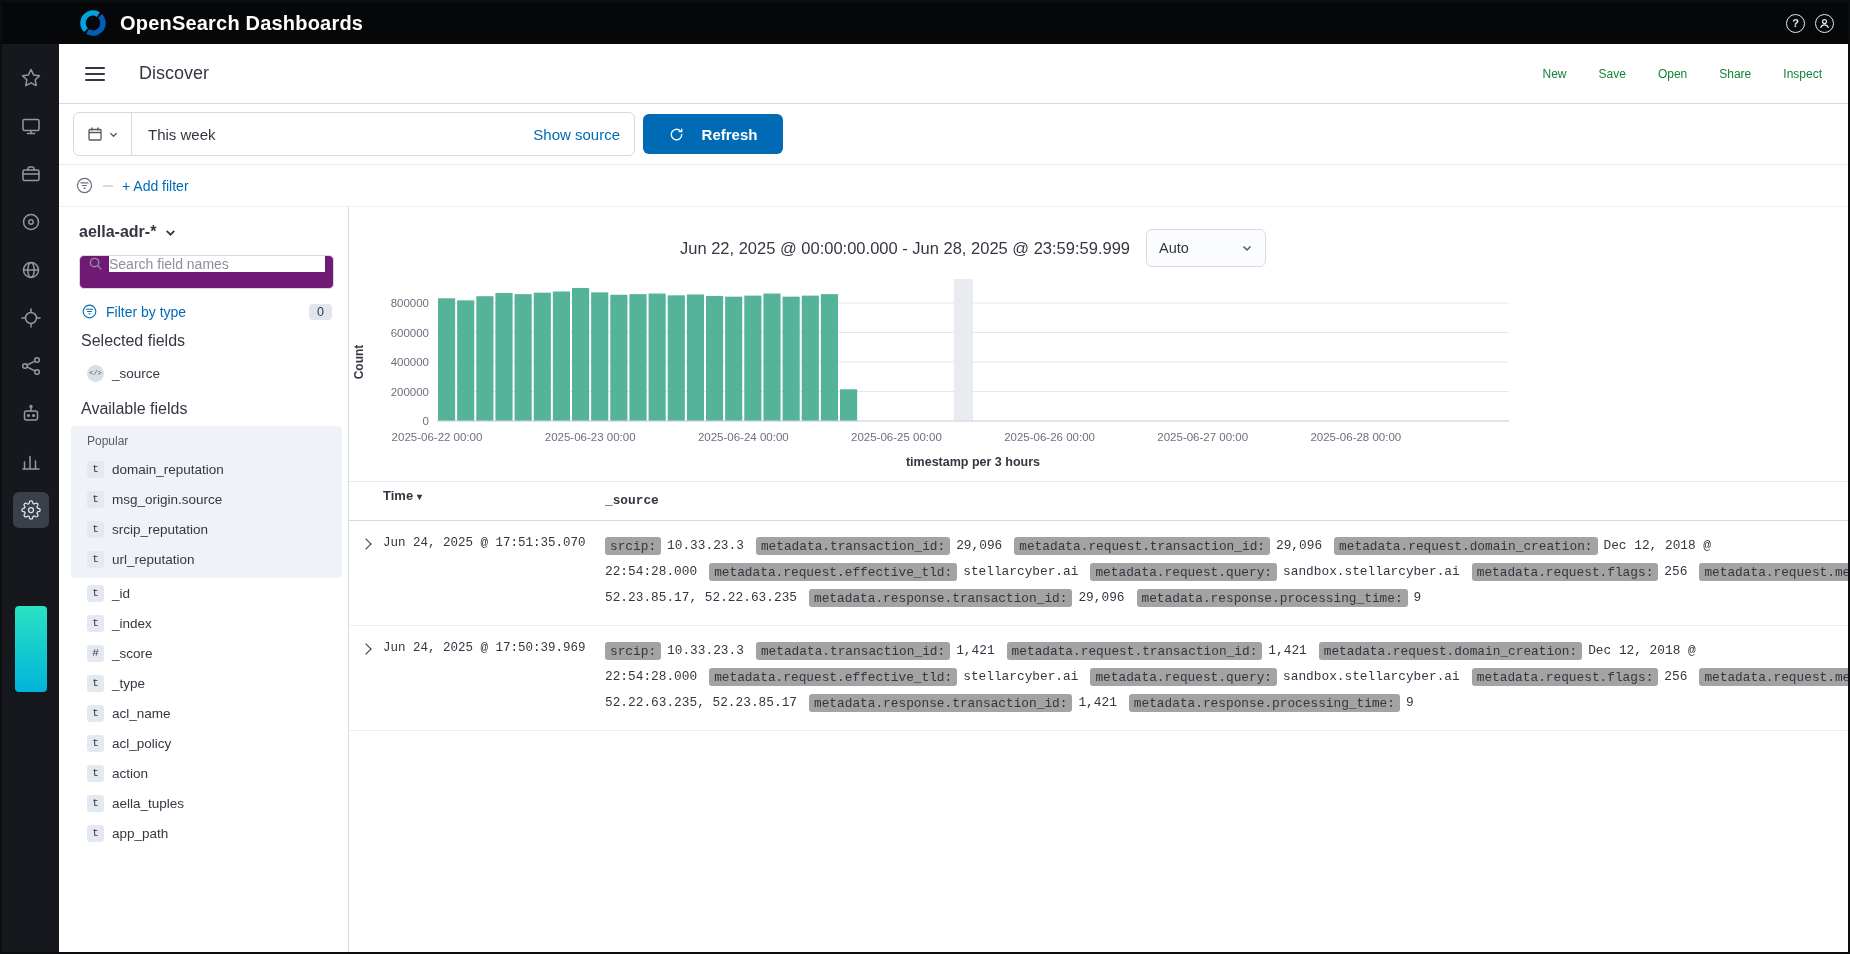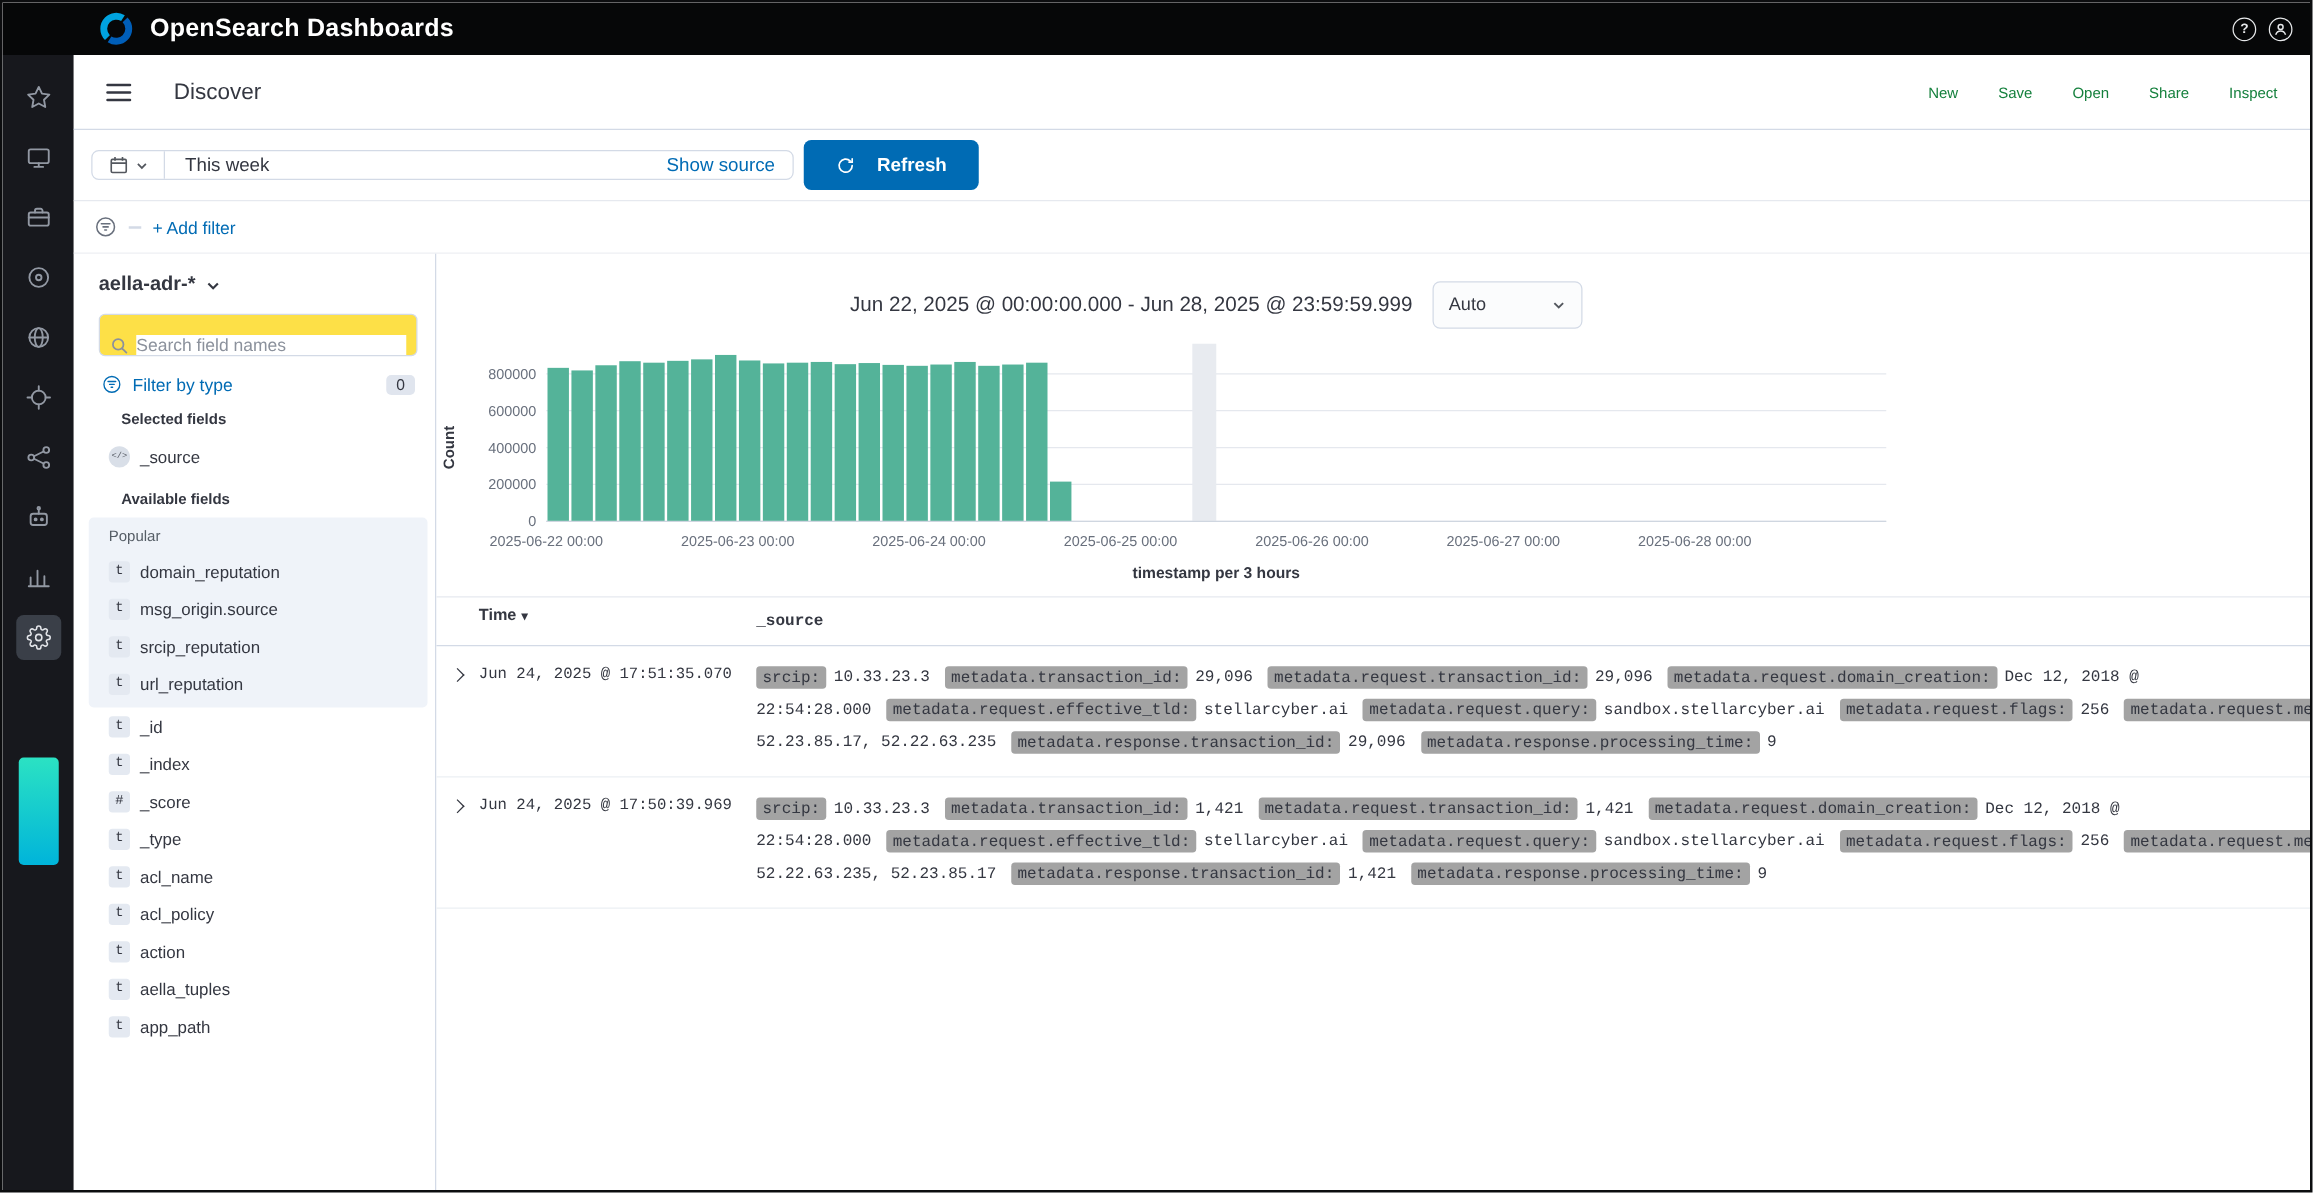--- a/index.html
+++ b/index.html
@@ -32,43 +32,43 @@
   .header-actions{margin-left:auto;display:flex;gap:32px}
   .header-actions span{color:#15803d;font-size:12px;cursor:pointer}
 
   
   .search-row{display:flex;align-items:center;gap:8px;padding:8px 14px;flex-shrink:0;border-bottom:1px solid #e6e9ef}
   .query-group{flex:1;display:flex;align-items:stretch;height:40px;border:1px solid #d3dae6;border-radius:6px;background:#fff;overflow:hidden}
   .saved-seg{width:58px;border-right:1px solid #d3dae6;display:flex;align-items:center;justify-content:center;gap:5px;cursor:pointer}
   .query-group input{flex:1;border:none;outline:none;padding:0 12px;font-size:15px;font-family:"Liberation Sans",sans-serif;color:#343741}
   .query-group input::placeholder{color:#69707d}
   .dql-btn{display:flex;align-items:center;padding:0 14px;color:#006bb4;font-size:15px;cursor:pointer}
-  .date-group{width:562px;display:flex;align-items:center;height:24px;border:1px solid #d3dae6;border-radius:6px;background:#fff;flex-shrink:0}
+  .date-group{width:562px;display:flex;align-items:center;height:44px;border:1px solid #d3dae6;border-radius:6px;background:#fff;flex-shrink:0}
   .cal-seg{width:58px;height:100%;border-right:1px solid #d3dae6;display:flex;align-items:center;justify-content:center;gap:5px;cursor:pointer}
   .time-text{padding:0 16px;font-size:15px;cursor:pointer}
   .show-dates{margin-left:auto;padding:0 14px;color:#006bb4;font-size:15px;cursor:pointer}
   .refresh-btn{height:40px;min-width:140px;background:#006bb4;border:none;border-radius:6px;color:#fff;
     font-size:15px;font-weight:600;font-family:"Liberation Sans",sans-serif;display:flex;align-items:center;justify-content:center;gap:18px;cursor:pointer;flex-shrink:0}
 
   
   .filter-row{display:flex;align-items:center;gap:9px;height:42px;padding:0 16px;flex-shrink:0;border-bottom:1px solid #eef0f4}
   .filter-dash{width:10px;height:2px;background:#d3dae6}
   .add-filter{color:#006bb4;font-size:14px;cursor:pointer}
 
   
   .content{flex:1;display:flex;min-height:0}
   .fields-panel{width:289px;flex-shrink:0;padding:12px 14px 0 20px;overflow:hidden}
   .index-row{display:flex;align-items:center;gap:8px;font-size:16px;font-weight:bold;margin:4px 0 14px;cursor:pointer}
-  .field-search{display:flex;align-items:flex-end;height:34px;border:1px solid #d3dae6;border-radius:5px;padding:0 8px;gap:6px;background:#fde047}
+  .field-search{display:flex;align-items:flex-start;height:34px;border:1px solid #d3dae6;border-radius:5px;padding:0 8px;gap:6px;background:#701a75}
   .field-search input{border:none;outline:none;flex:1;font-size:14px;font-family:"Liberation Sans",sans-serif;color:#343741}
   .field-search input::placeholder{color:#8b919c}
   .ftype-row{display:flex;align-items:flex-end;gap:8px;margin:14px 2px 12px;cursor:pointer}
   .ftype-label{color:#006bb4;font-size:14px}
   .count-badge{margin-left:auto;background:#e0e5ee;border-radius:4px;padding:1px 8px;font-size:12.5px;color:#343741}
-  .fgroup-head{font-size:12px;font-weight:bold;color:#343741;margin:12px 18px 8px}
+  .fgroup-head{font-size:16px;font-weight:normal;color:#343741;margin:12px 2px 8px}
   .field-item{display:flex;align-items:center;gap:8px;height:30px;padding:0 8px;border-radius:4px;cursor:pointer}
   .type-badge{width:17px;height:17px;border-radius:3px;background:#e4e9f1;color:#343741;
     font-family:"Liberation Mono",monospace;font-size:11px;display:flex;align-items:center;justify-content:center;flex-shrink:0}
   .source-badge{width:17px;height:17px;border-radius:50%;background:#d9dfe8;color:#51565f;
     font-family:"Liberation Mono",monospace;font-size:7px;display:flex;align-items:center;justify-content:center;flex-shrink:0}
   .fname{font-size:13.5px;color:#343741;white-space:nowrap}
   .popular-block{background:#eff3f9;border-radius:4px;margin:0 -8px;padding:6px 8px 4px}
   .popular-label{font-size:12px;color:#555d66;margin:2px 8px 6px}
 
   

